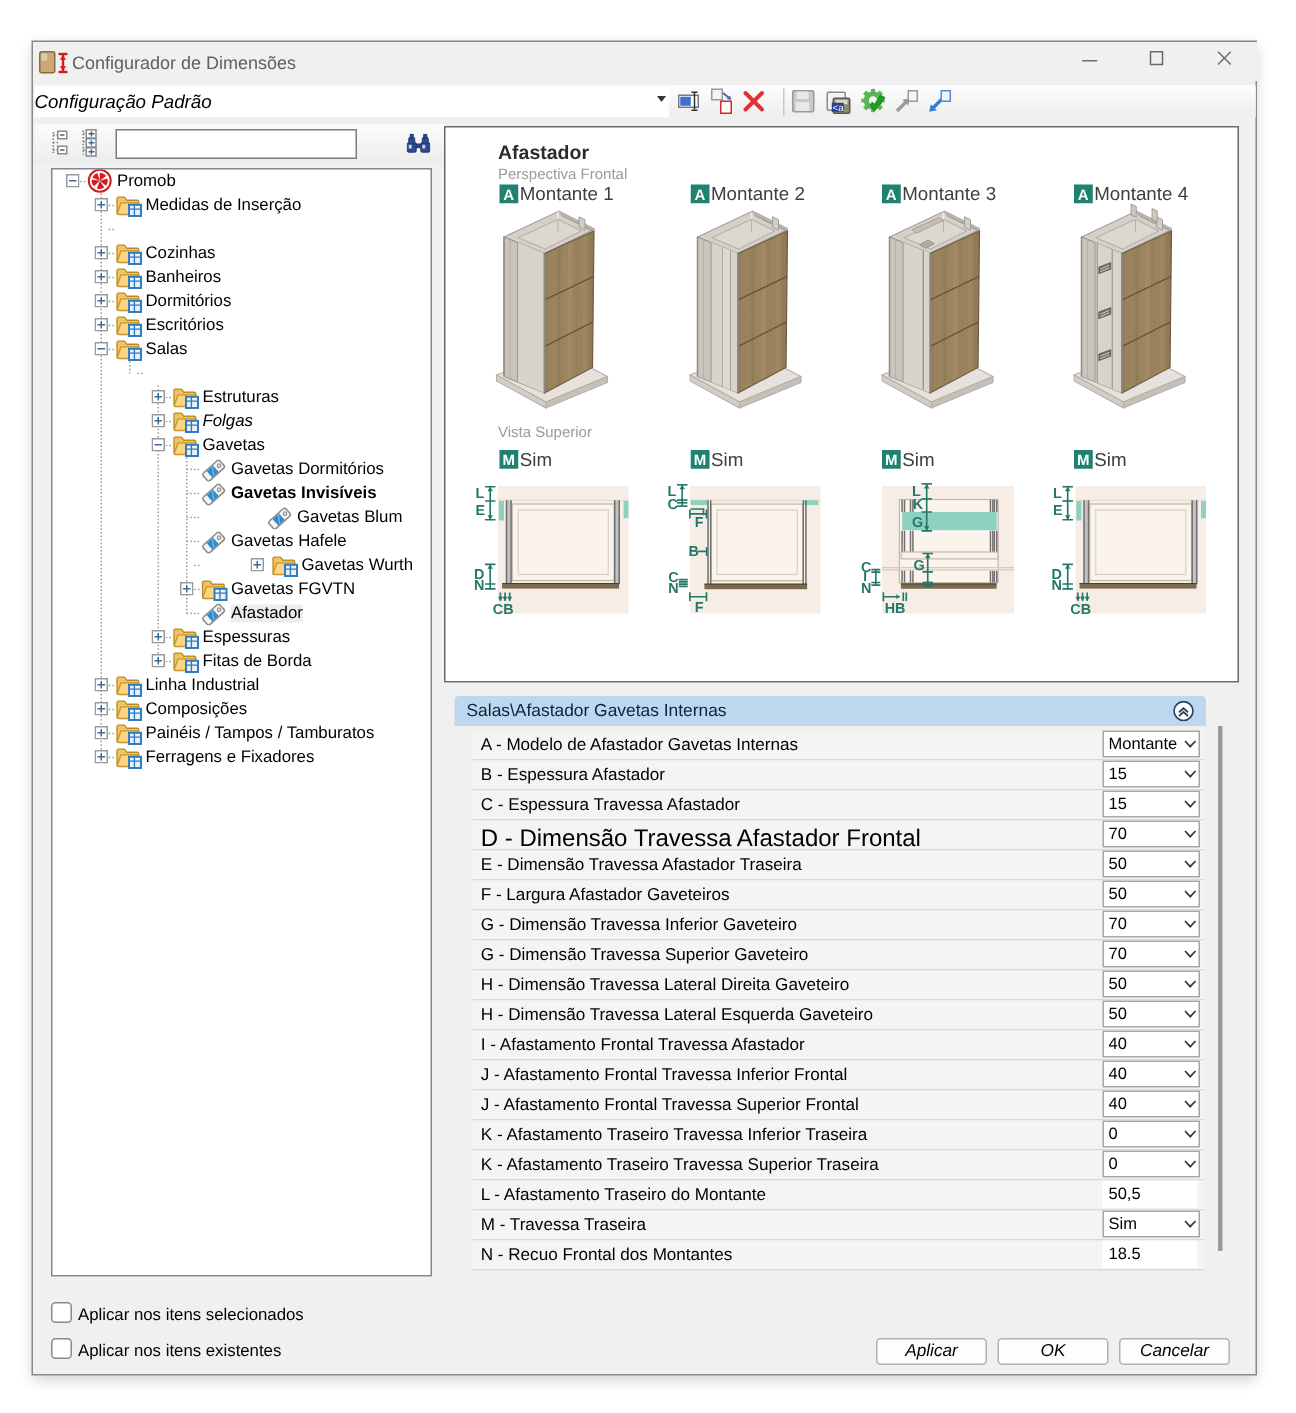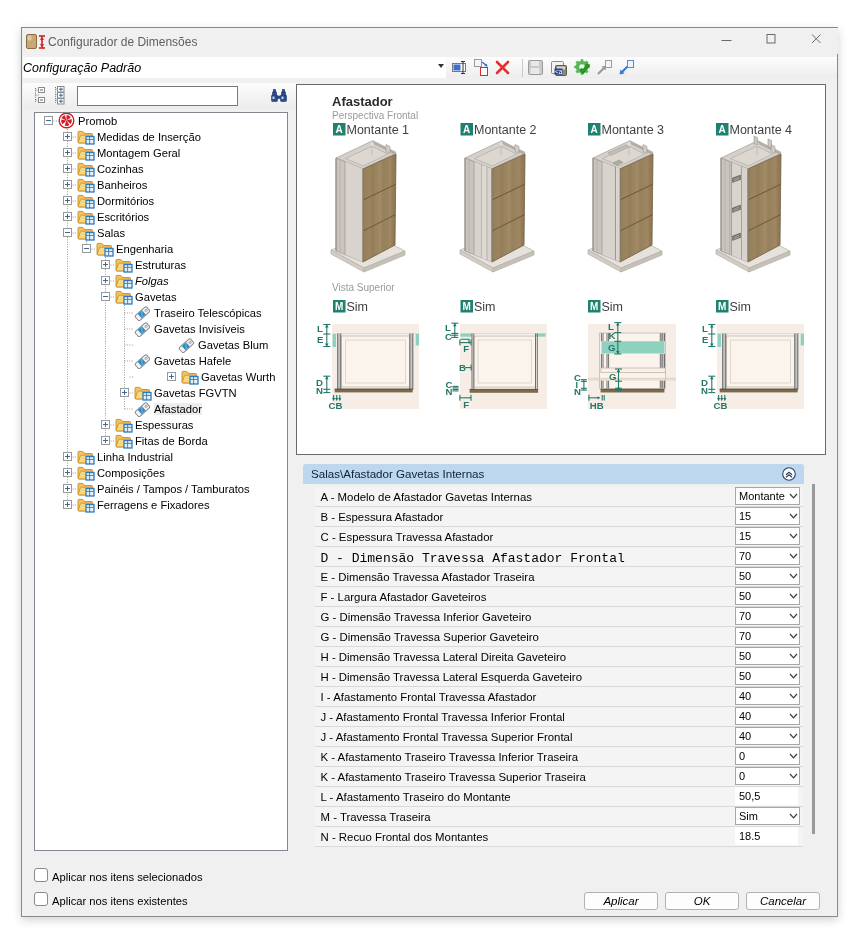--- a/index.html
+++ b/index.html
@@ -245,29 +245,20 @@
       </div>
 <div class="trow" style="top:16px;">
         <svg class="ti" style="left:28px;top:3px;" width="9" height="9">
           <use href="#xp"></use>
         </svg>
         <svg class="ti" style="left:42px;top:0;" width="18" height="16">
           <use href="#folder"></use>
         </svg>
         <div class="tt" style="left:62px;">Medidas de Inserção</div>
       </div>
-<div class="trow" style="top:32px;">
-        <svg class="ti" style="left:28px;top:3px;" width="9" height="9">
-          <use href="#xp"></use>
-        </svg>
-        <svg class="ti" style="left:42px;top:0;" width="18" height="16">
-          <use href="#folder"></use>
-        </svg>
-        <div class="tt" style="left:62px;">Montagem Geral</div>
-      </div>
 <div class="trow" style="top:48px;">
         <svg class="ti" style="left:28px;top:3px;" width="9" height="9">
           <use href="#xp"></use>
         </svg>
         <svg class="ti" style="left:42px;top:0;" width="18" height="16">
           <use href="#folder"></use>
         </svg>
         <div class="tt" style="left:62px;">Cozinhas</div>
       </div>
 <div class="trow" style="top:64px;">
@@ -298,29 +289,20 @@
         <div class="tt" style="left:62px;">Escritórios</div>
       </div>
 <div class="trow" style="top:112px;">
         <svg class="ti" style="left:28px;top:3px;" width="9" height="9">
           <use href="#xm"></use>
         </svg>
         <svg class="ti" style="left:42px;top:0;" width="18" height="16">
           <use href="#folder"></use>
         </svg>
         <div class="tt" style="left:62px;">Salas</div>
-      </div>
-<div class="trow" style="top:128px;">
-        <svg class="ti" style="left:47px;top:3px;" width="9" height="9">
-          <use href="#xm"></use>
-        </svg>
-        <svg class="ti" style="left:61px;top:0;" width="18" height="16">
-          <use href="#folder"></use>
-        </svg>
-        <div class="tt" style="left:81px;">Engenharia</div>
       </div>
 <div class="trow" style="top:144px;">
         <svg class="ti" style="left:66px;top:3px;" width="9" height="9">
           <use href="#xp"></use>
         </svg>
         <svg class="ti" style="left:80px;top:0;" width="18" height="16">
           <use href="#folder"></use>
         </svg>
         <div class="tt" style="left:100px;">Estruturas</div>
       </div>
@@ -339,27 +321,27 @@
         </svg>
         <svg class="ti" style="left:80px;top:0;" width="18" height="16">
           <use href="#folder"></use>
         </svg>
         <div class="tt" style="left:100px;">Gavetas</div>
       </div>
 <div class="trow" style="top:192px;">
         <svg class="ti" style="left:99px;top:1px;" width="17" height="15">
           <use href="#tag"></use>
         </svg>
-        <div class="tt" style="left:119px;">Traseiro Telescópicas</div>
+        <div class="tt" style="left:119px;">Gavetas Dormitórios</div>
       </div>
 <div class="trow" style="top:208px;">
         <svg class="ti" style="left:99px;top:1px;" width="17" height="15">
           <use href="#tag"></use>
         </svg>
-        <div class="tt" style="left:119px;">Gavetas Invisíveis</div>
+        <div class="tt" style="left:119px;font-weight:bold;">Gavetas Invisíveis</div>
       </div>
 <div class="trow" style="top:224px;margin-left:44px;">
         <svg class="ti" style="left:99px;top:1px;" width="17" height="15">
           <use href="#tag"></use>
         </svg>
         <div class="tt" style="left:119px;">Gavetas Blum</div>
       </div>
 <div class="trow" style="top:240px;">
         <svg class="ti" style="left:99px;top:1px;" width="17" height="15">
           <use href="#tag"></use>
@@ -752,21 +734,21 @@
         <path d="M1 1 L4.5 4.8 L8 1" fill="none" stroke="#3c3c3c" stroke-width="1.2"></path>
       </svg>
 <div style="position:absolute;left:12px;top:63px;width:488px;height:19px;background:#f4f4f4;border-bottom:1px solid #d9d9d9;"></div>
 <div style="position:absolute;left:17.5px;top:67px;font-size:11.4px;color:#000;white-space:nowrap;">C - Espessura Travessa Afastador</div>
 <div style="position:absolute;left:432px;top:63px;width:63px;height:16px;background:#fff;border:1px solid #a6a6a6;"></div>
 <div style="position:absolute;left:436px;top:66px;font-size:11px;color:#000;">15</div>
 <svg style="position:absolute;left:485.5px;top:69px;" width="9" height="7">
         <path d="M1 1 L4.5 4.8 L8 1" fill="none" stroke="#3c3c3c" stroke-width="1.2"></path>
       </svg>
 <div style="position:absolute;left:12px;top:83px;width:488px;height:19px;background:#f4f4f4;border-bottom:1px solid #d9d9d9;"></div>
-<div style="position:absolute;left:17.5px;top:87px;font-size:13px;color:#000;white-space:nowrap;font-family:Liberation Mono, monospace;">D - Dimensão Travessa Afastador Frontal</div>
+<div style="position:absolute;left:17.5px;top:87px;font-size:16px;color:#000;white-space:nowrap;">D - Dimensão Travessa Afastador Frontal</div>
 <div style="position:absolute;left:432px;top:83px;width:63px;height:16px;background:#fff;border:1px solid #a6a6a6;"></div>
 <div style="position:absolute;left:436px;top:86px;font-size:11px;color:#000;">70</div>
 <svg style="position:absolute;left:485.5px;top:89px;" width="9" height="7">
         <path d="M1 1 L4.5 4.8 L8 1" fill="none" stroke="#3c3c3c" stroke-width="1.2"></path>
       </svg>
 <div style="position:absolute;left:12px;top:103px;width:488px;height:19px;background:#f4f4f4;border-bottom:1px solid #d9d9d9;"></div>
 <div style="position:absolute;left:17.5px;top:107px;font-size:11.4px;color:#000;white-space:nowrap;">E - Dimensão Travessa Afastador Traseira</div>
 <div style="position:absolute;left:432px;top:103px;width:63px;height:16px;background:#fff;border:1px solid #a6a6a6;"></div>
 <div style="position:absolute;left:436px;top:106px;font-size:11px;color:#000;">50</div>
 <svg style="position:absolute;left:485.5px;top:109px;" width="9" height="7">

